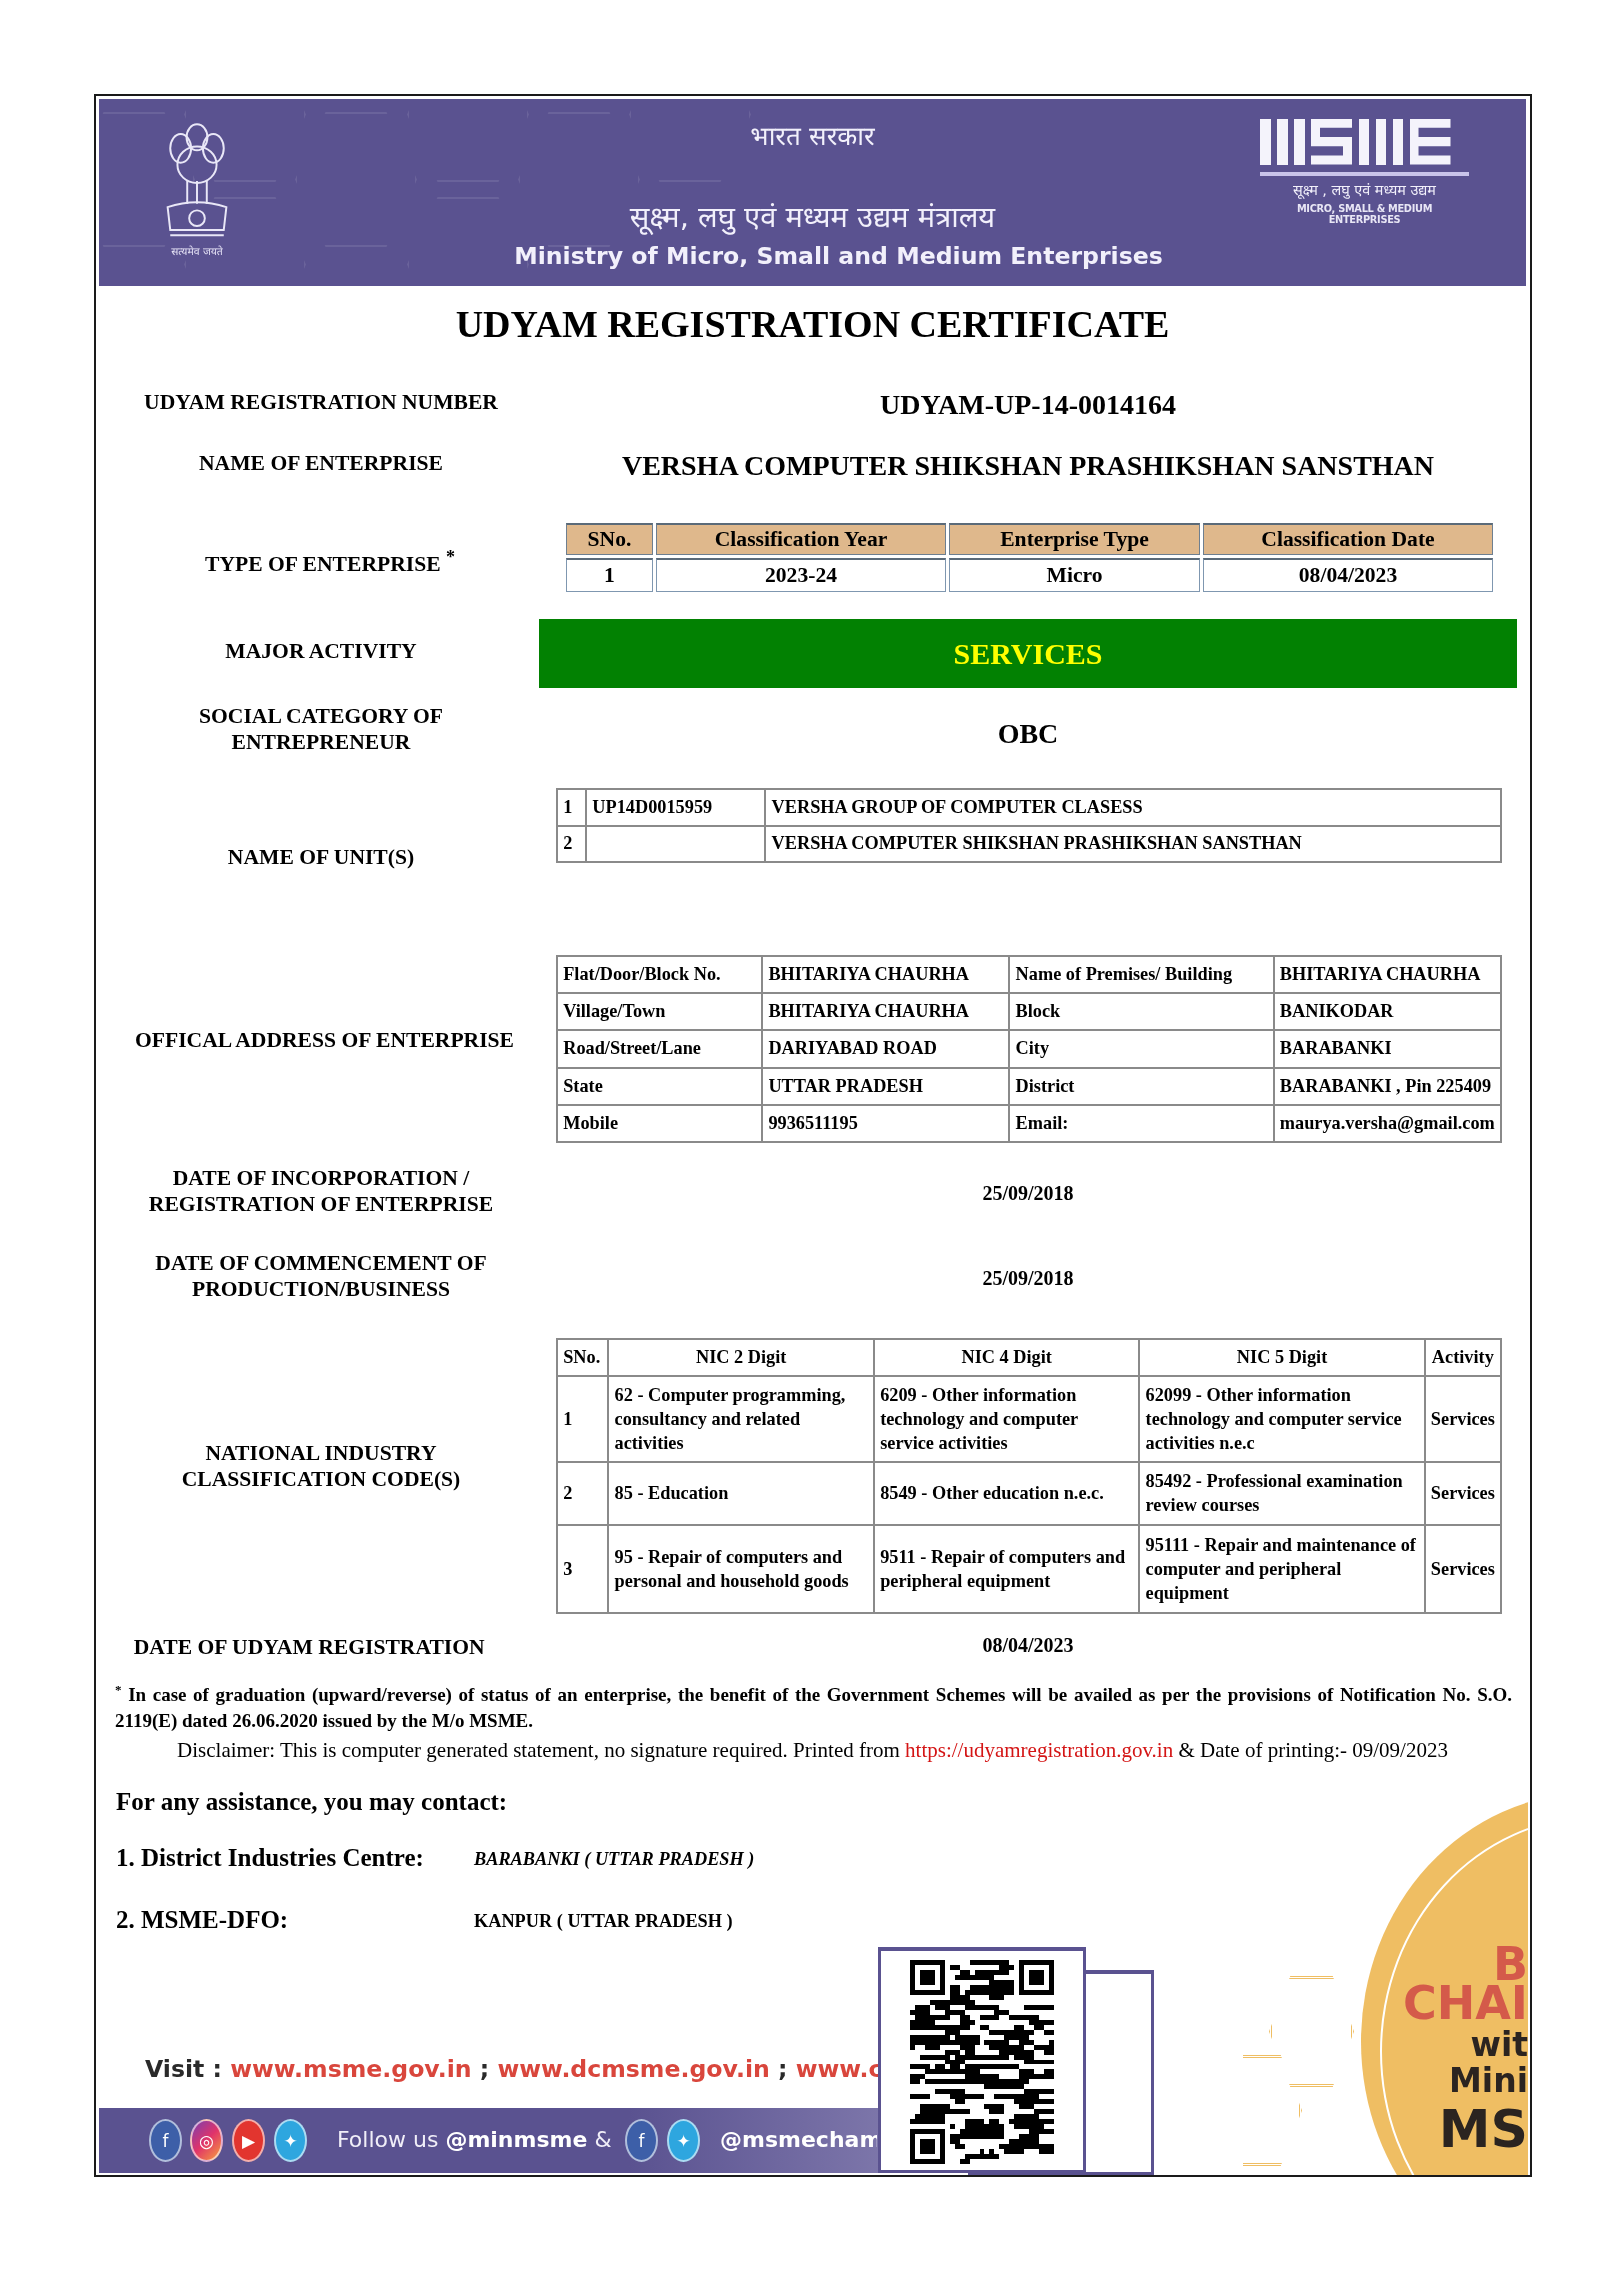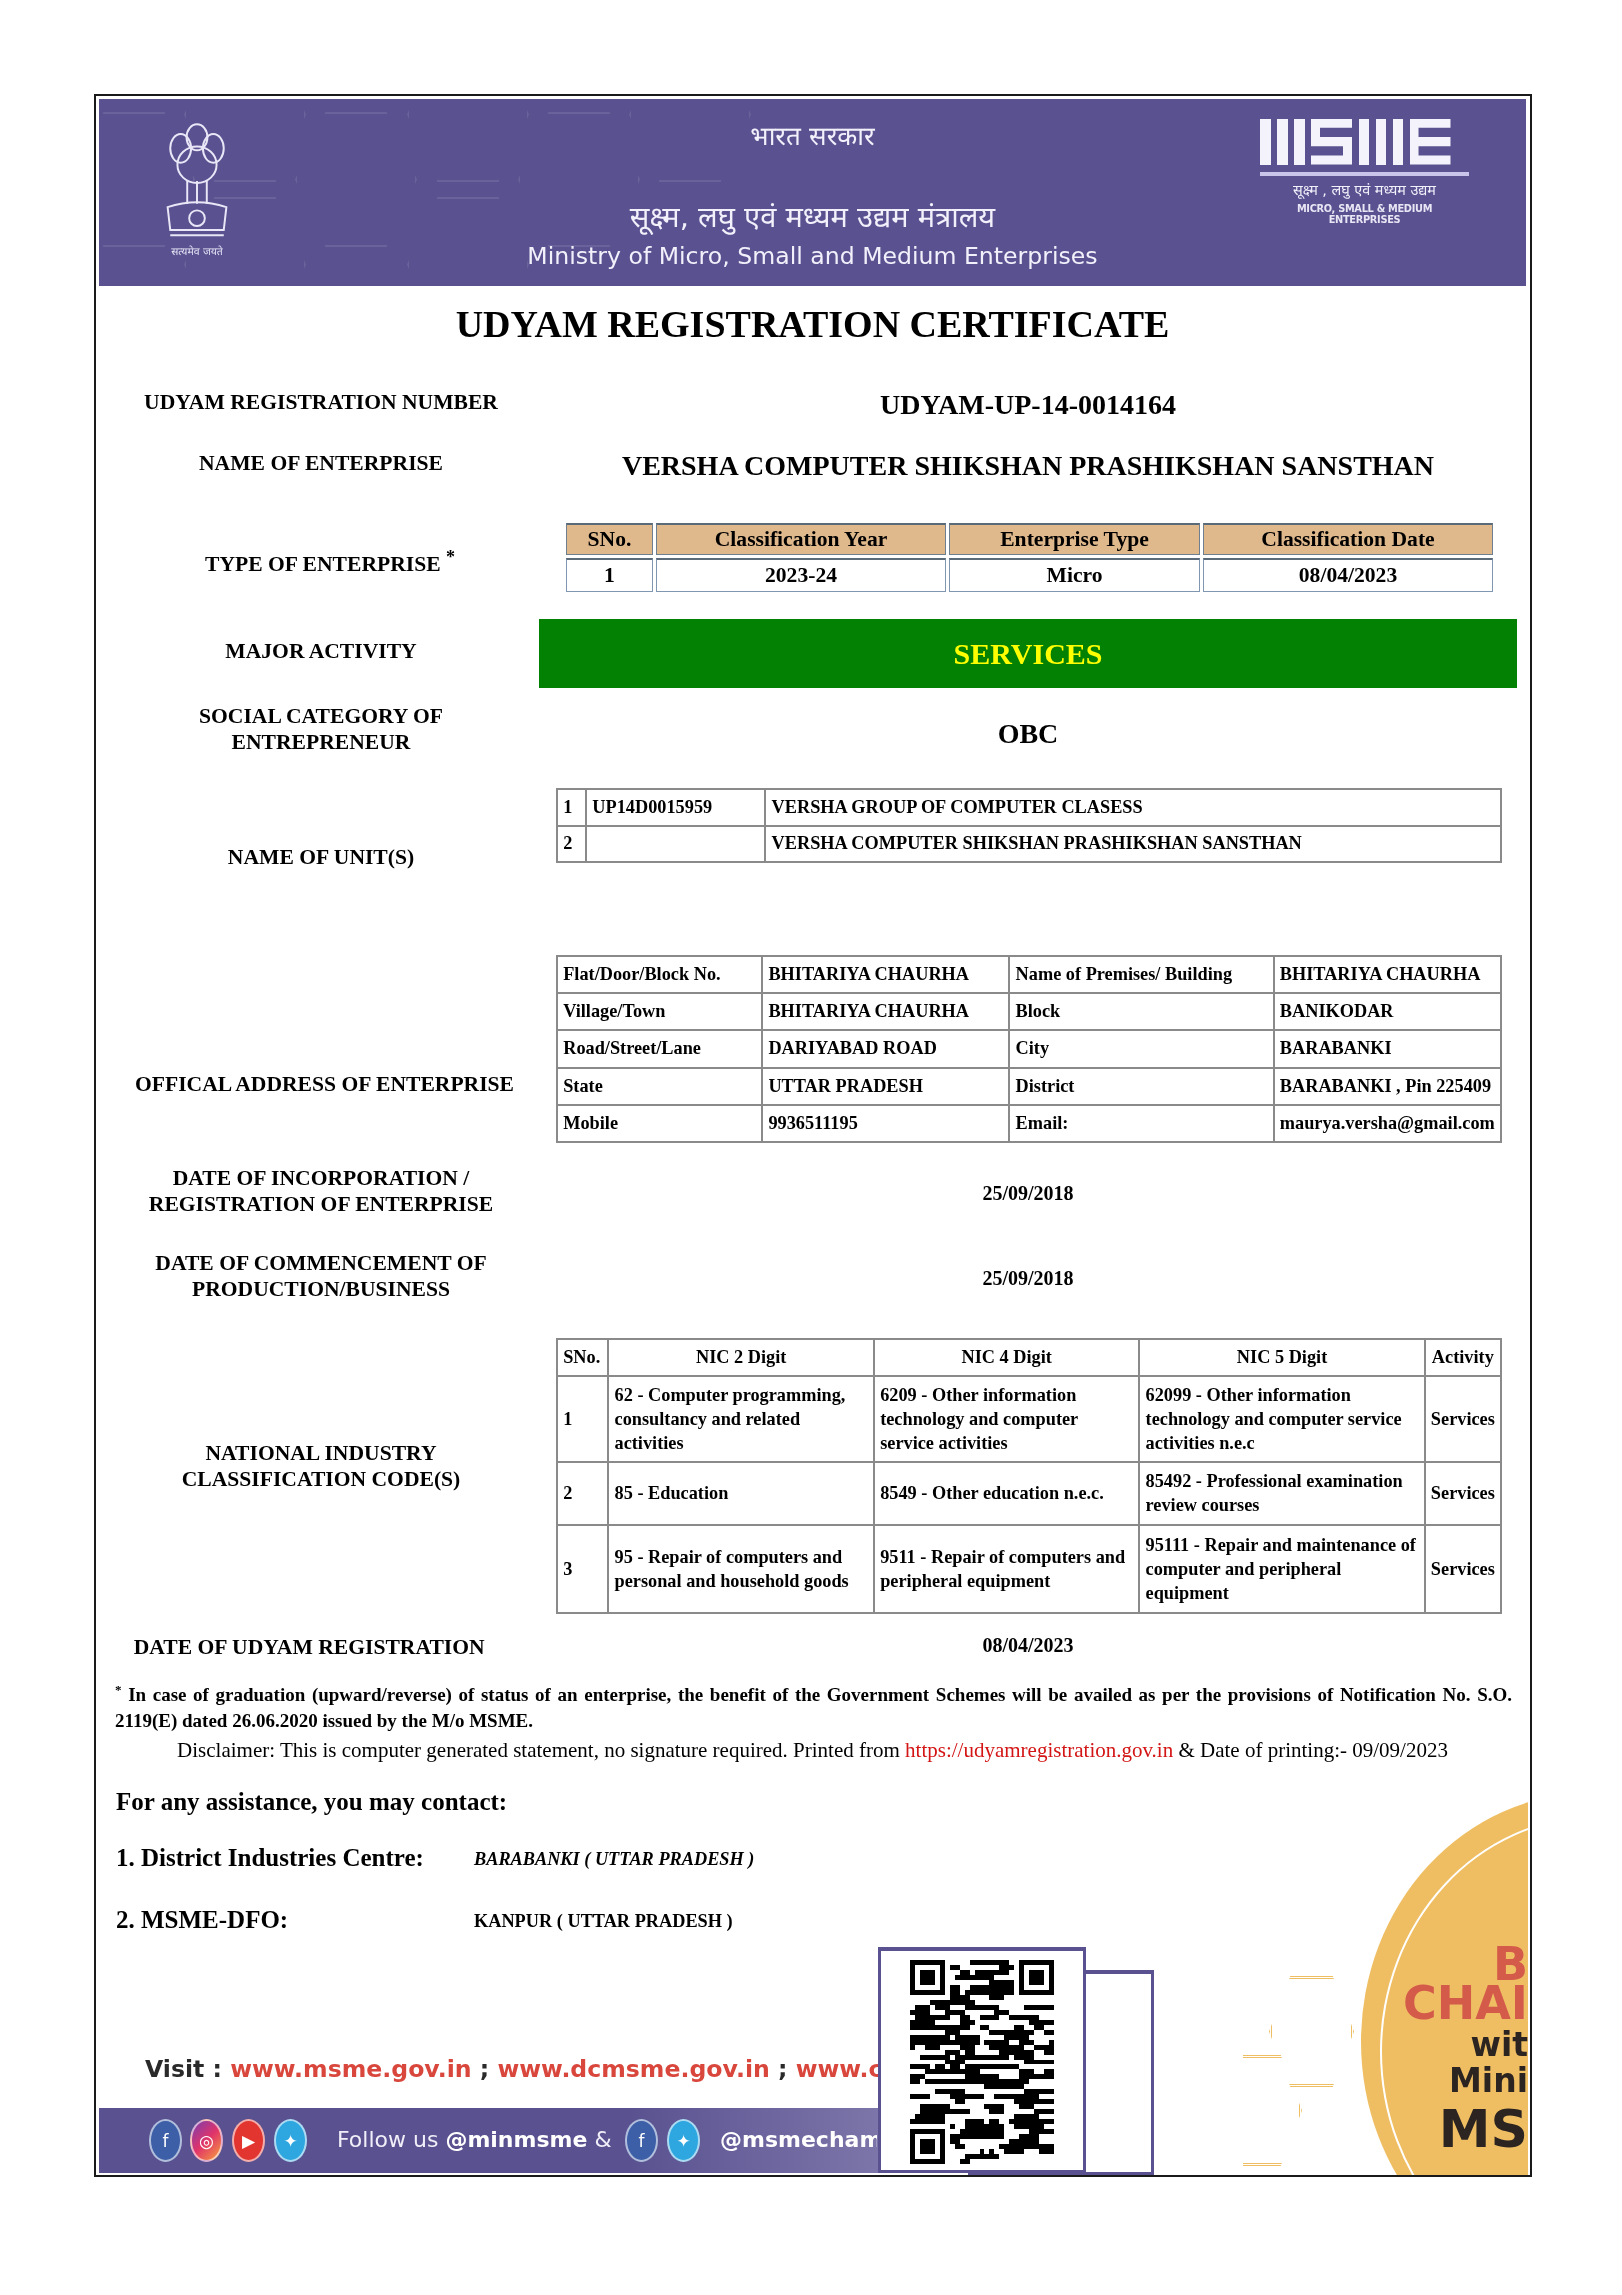--- a/index.html
+++ b/index.html
@@ -6,21 +6,21 @@
   body { width:1622px; height:2295px; position:relative; overflow:hidden; font-family:"Liberation Serif", serif; color:#000; }
   .frame { position:absolute; left:94px; top:94px; width:1438px; height:2083px; border:2.6px solid #1a1a1a; box-sizing:border-box; }
 
   
   .banner { position:absolute; left:99px; top:99px; width:1427px; height:187px; background:#5a5290; overflow:hidden; }
   .hex { position:absolute; border:2px solid rgba(255,255,255,0.10); width:118px; height:131px; clip-path:polygon(25% 0,75% 0,100% 50%,75% 100%,25% 100%,0 50%); }
   .banner-title { position:absolute; left:0; width:100%; text-align:center; color:#f2f0fb; font-family:"DejaVu Sans", sans-serif; }
   .bt1 { top:18.3px; font-size:26px; }
   .bt2 { top:62px; font-size:23.6px; font-weight:bold; }
   .bt3 { top:97px; font-size:29px; }
-  .bt4 { top:143px; font-size:23.6px; font-weight:normal; }
+  .bt4 { top:143px; font-size:23.6px; font-weight:bold;padding-left:26px; }
   .emblem { position:absolute; left:62px; top:19.6px; width:72px; height:124px; }
   .emblem-motto { position:absolute; left:52px; top:145px; width:92px; text-align:center; color:#e6e3f6; font-size:10.5px; font-family:"DejaVu Sans", sans-serif; }
   .msme-logo { position:absolute; left:1161px; top:19.6px; width:209px; }
   .msme-word { display:flex; gap:6.5px; height:46px; }
   .msme-word span { background:#f4f3fb; display:block; }
   .msme-rule { height:3.3px; background:#c9c4ea; margin-top:7.9px; }
   .msme-hindi { color:#f2f0fb; font-size:14.4px; margin-top:3.9px; font-family:"DejaVu Sans", sans-serif; text-align:center; }
   .msme-eng { color:#e8e6f5; font-size:9.8px; margin-top:3.9px; font-family:"DejaVu Sans", sans-serif; text-align:center; font-weight:bold; letter-spacing:-0.3px; }
 
   .title { position:absolute; left:99px; width:1427px; top:302px; text-align:center; font-size:38px; font-weight:bold; }
@@ -176,21 +176,21 @@
     <td>VERSHA GROUP OF COMPUTER CLASESS</td>
   </tr>
   <tr>
     <td style="height:29.4px">2</td>
     <td></td>
     <td>VERSHA COMPUTER SHIKSHAN PRASHIKSHAN SANSTHAN</td>
   </tr>
 </tbody>
   </table>
 
-<div class="label" style="left:115px;top:1027px;width:419px;white-space:nowrap;margin-top:44px;">OFFICAL ADDRESS OF ENTERPRISE</div>
+<div class="label" style="left:115px;top:1027px;width:419px;white-space:nowrap;">OFFICAL ADDRESS OF ENTERPRISE</div>
 <table class="grid atable">
   <tbody id="address-body">
       <tr>
         <td style="width: 196px;">Flat/Door/Block No.</td>
         <td style="width: 242px;">BHITARIYA CHAURHA</td>
         <td style="width: 262px;">Name of Premises/ Building</td>
         <td>BHITARIYA CHAURHA</td>
       </tr>
       <tr>
         <td style="width: 196px;">Village/Town</td>

